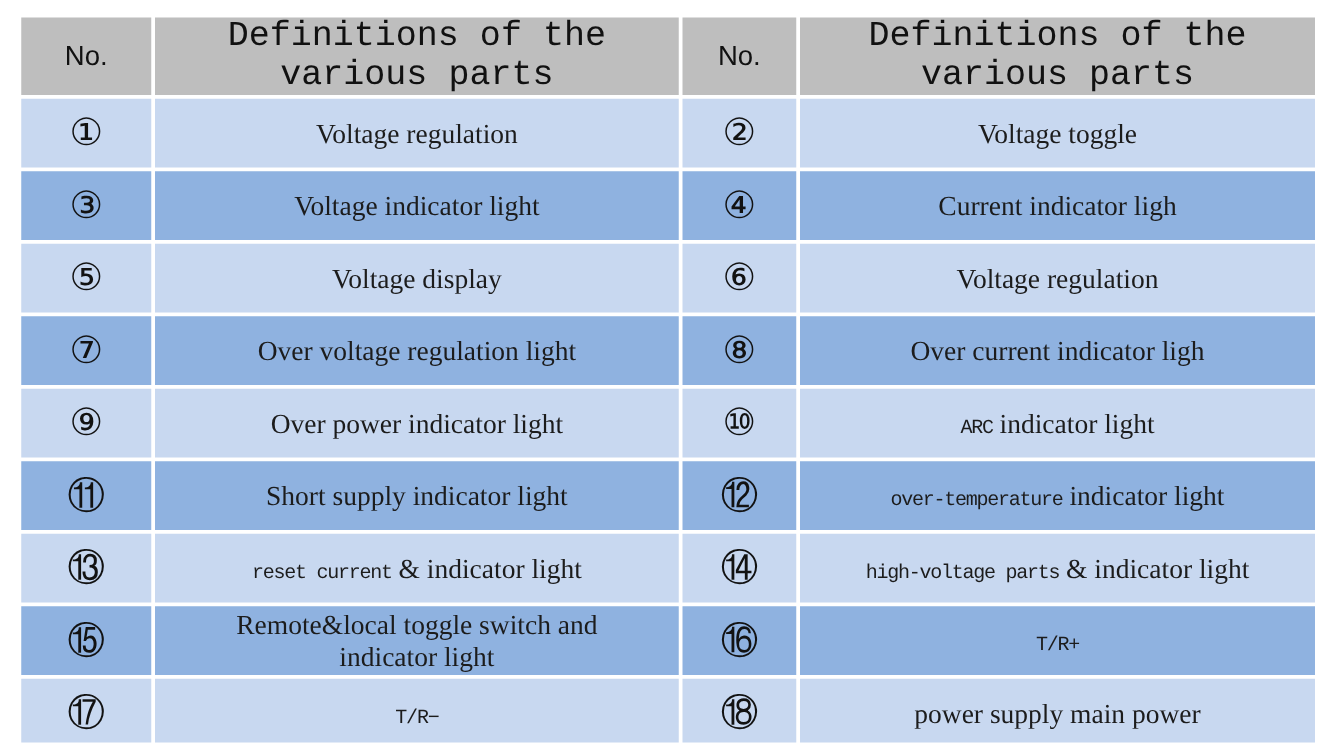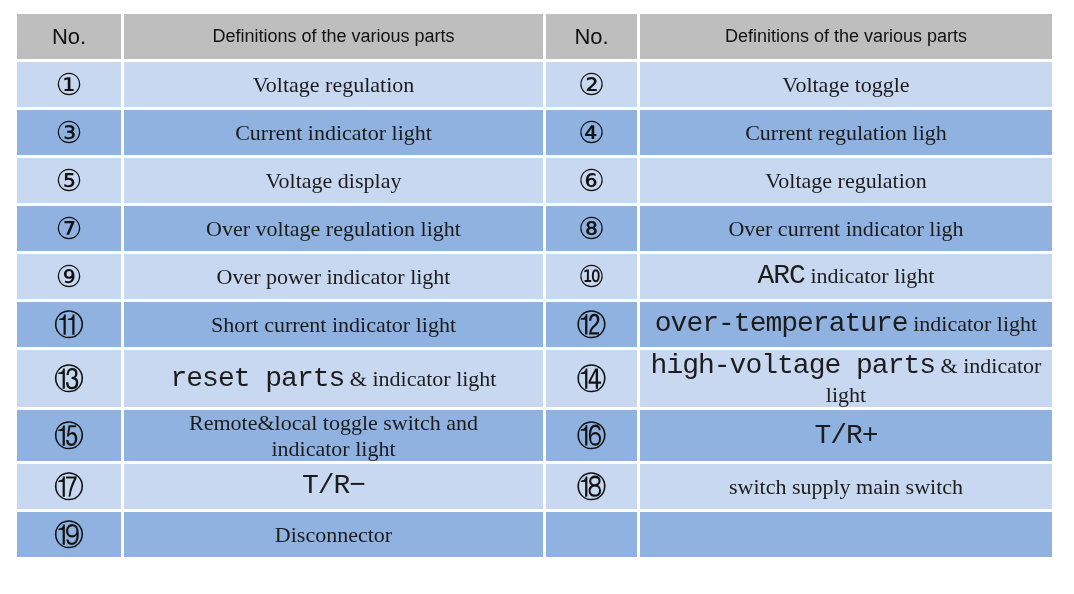--- a/index.html
+++ b/index.html
@@ -22,56 +22,56 @@
     border-collapse: separate;
     border-spacing: 3px;
     table-layout: fixed;
   }
   col.c-no-left  { width: 104px; }
   col.c-def-left { width: 419px; }
   col.c-no-right { width: 91px; }
   col.c-def-right{ width: 412px; }
 
   th, td {
-    height: 45px;
+    height: 55px;
     text-align: center;
     vertical-align: middle;
     padding: 0 4px;
     overflow: hidden;
   }
   thead th {
     background: var(--header-bg, #bebebe);
     font-weight: normal;
     color: #111111;
   }
   th.no-head {
     font-family: "Liberation Sans", sans-serif;
     font-size: 22px;
   }
   th.def-head {
-    font-family: Liberation Sans, sans-serif;
-    font-size: 18px;
+    font-family: Liberation Mono, monospace;
+    font-size: 28px;
   }
   tr.light td  { background: var(--row-light, #c8d8f0); }
   tr.medium td { background: var(--row-medium, #8fb2e0); }
 
   td.num {
     font-family: "DejaVu Sans", sans-serif;
     font-size: 30px;
     color: #121212;
     line-height: 1;
   }
   td.def-cell {
     font-family: "Liberation Serif", serif;
     font-size: 22px;
     line-height: 1.15;
   }
   td.def-cell span.alt {
     font-family: "Liberation Mono", monospace;
-    font-size: 28px;
+    font-size: 16px;
     letter-spacing: -1px;
   }
 </style>
 </head>
 <body style="background: rgb(255, 255, 255);">
 
 <table class="parts-table">
   <colgroup>
     <col class="c-no-left">
     <col class="c-def-left">
@@ -88,23 +88,23 @@
   </thead>
   <tbody>
       <tr class="light">
         <td class="num">①</td>
         <td class="def-cell"><span>Voltage regulation</span></td>
         <td class="num">②</td>
         <td class="def-cell"><span>Voltage toggle</span></td>
       </tr>
       <tr class="medium">
         <td class="num">③</td>
-        <td class="def-cell"><span>Current indicator light</span></td>
+        <td class="def-cell"><span>Voltage indicator light</span></td>
         <td class="num">④</td>
-        <td class="def-cell"><span>Current regulation ligh</span></td>
+        <td class="def-cell"><span>Current indicator ligh</span></td>
       </tr>
       <tr class="light">
         <td class="num">⑤</td>
         <td class="def-cell"><span>Voltage display</span></td>
         <td class="num">⑥</td>
         <td class="def-cell"><span>Voltage regulation</span></td>
       </tr>
       <tr class="medium">
         <td class="num">⑦</td>
         <td class="def-cell"><span>Over voltage regulation light</span></td>
@@ -112,41 +112,41 @@
         <td class="def-cell"><span>Over current indicator ligh</span></td>
       </tr>
       <tr class="light">
         <td class="num">⑨</td>
         <td class="def-cell"><span>Over power indicator light</span></td>
         <td class="num">⑩</td>
         <td class="def-cell"><span class="alt">ARC</span><span>&nbsp;indicator light</span></td>
       </tr>
       <tr class="medium">
         <td class="num">⑪</td>
-        <td class="def-cell"><span>Short current indicator light</span></td>
+        <td class="def-cell"><span>Short supply indicator light</span></td>
         <td class="num">⑫</td>
         <td class="def-cell"><span class="alt">over-temperature</span><span> indicator light</span></td>
       </tr>
       <tr class="light">
         <td class="num">⑬</td>
-        <td class="def-cell"><span class="alt">reset parts</span><span> &amp; indicator light</span></td>
+        <td class="def-cell"><span class="alt">reset current</span><span> &amp; indicator light</span></td>
         <td class="num">⑭</td>
         <td class="def-cell"><span class="alt">high-voltage parts</span><span> &amp; indicator light</span></td>
       </tr>
       <tr class="medium">
         <td class="num">⑮</td>
         <td class="def-cell"><span>Remote&amp;local toggle switch and</span><br><span>indicator light</span></td>
         <td class="num">⑯</td>
         <td class="def-cell"><span class="alt">T/R+</span></td>
       </tr>
       <tr class="light">
         <td class="num">⑰</td>
         <td class="def-cell"><span class="alt">T/R−</span></td>
         <td class="num">⑱</td>
-        <td class="def-cell"><span>switch supply main switch</span></td>
+        <td class="def-cell"><span>power supply main power</span></td>
       </tr>
       <tr class="medium">
         <td class="num">⑲</td>
         <td class="def-cell"><span>Disconnector</span></td>
         <td class="num"></td>
         <td class="def-cell"></td>
       </tr>
     </tbody>
 </table>
 

